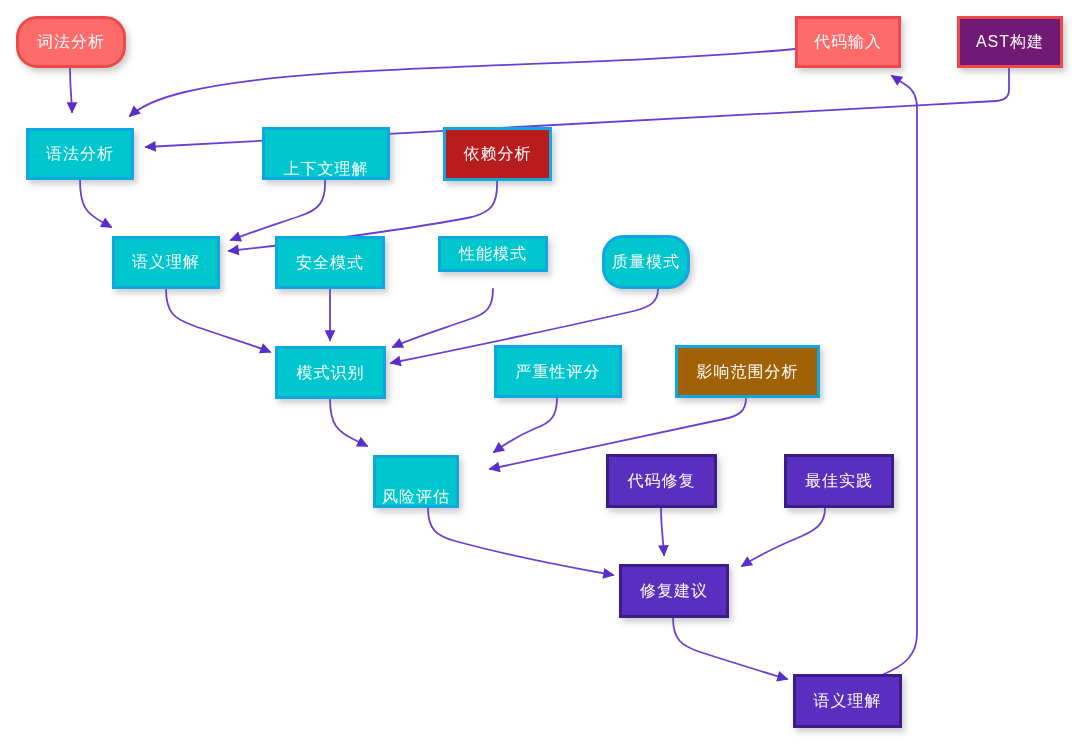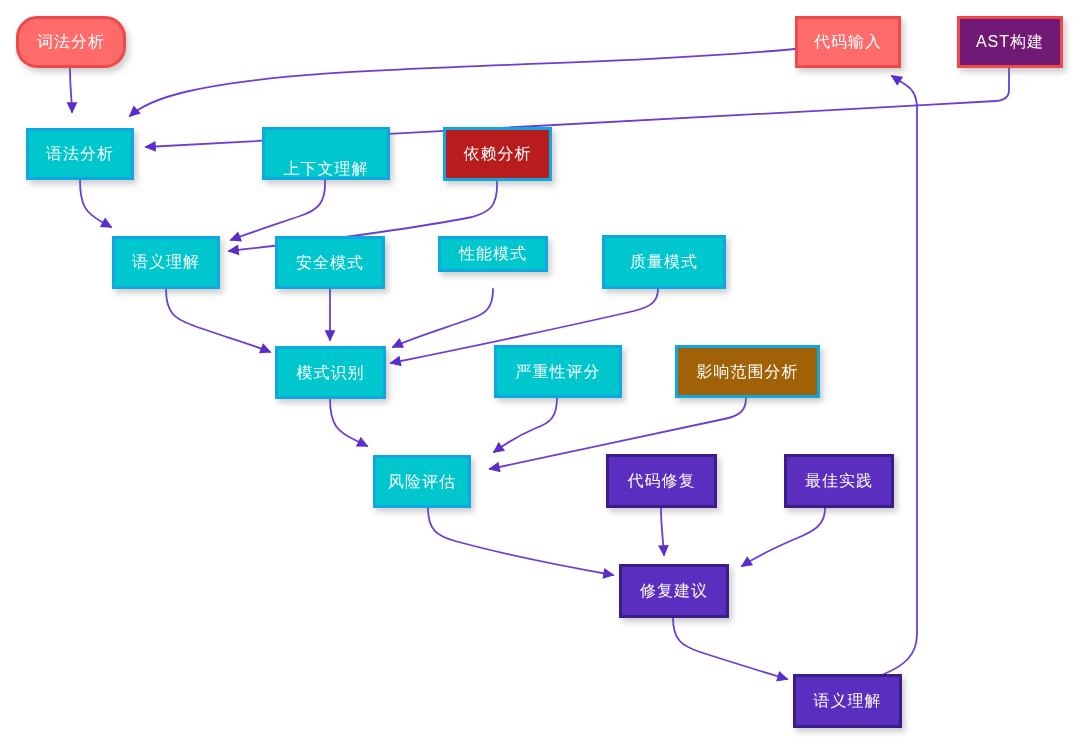--- a/index.html
+++ b/index.html
@@ -97,33 +97,33 @@
       </div>
       <div class="node node-process" style="left: 112px; top: 236px; width: 108px; height: 53px; background: rgb(0, 199, 206); border-color: rgb(15, 167, 224); font-family: Liberation Mono, monospace;">
         <span class="node-label" style="color: rgb(255, 255, 255);">语义理解</span>
       </div>
       <div class="node node-process" style="left: 275px; top: 236px; width: 110px; height: 53px; background: rgb(0, 199, 206); border-color: rgb(15, 167, 224);">
         <span class="node-label" style="color: rgb(255, 255, 255);">安全模式</span>
       </div>
       <div class="node node-process" style="left: 438px; top: 236px; width: 110px; height: 36px; background: rgb(0, 199, 206); border-color: rgb(15, 167, 224);">
         <span class="node-label" style="color: rgb(255, 255, 255);">性能模式</span>
       </div>
-      <div class="node node-process" style="left: 602px; top: 235px; width: 124px; height: 54px; background: rgb(0, 199, 206); border-color: rgb(15, 167, 224);">
+      <div class="node node-process" style="left: 602px; top: 235px; width: 88px; height: 54px; background: rgb(0, 199, 206); border-color: rgb(15, 167, 224); border-radius: 21px;">
         <span class="node-label" style="color: rgb(255, 255, 255);">质量模式</span>
       </div>
       <div class="node node-process" style="left: 275px; top: 346px; width: 111px; height: 53px; background: rgb(0, 199, 206); border-color: rgb(15, 167, 224);">
         <span class="node-label" style="color: rgb(255, 255, 255);">模式识别</span>
       </div>
       <div class="node node-process" style="left: 494px; top: 345px; width: 128px; height: 53px; background: rgb(0, 199, 206); border-color: rgb(15, 167, 224);">
         <span class="node-label" style="color: rgb(255, 255, 255);">严重性评分</span>
       </div>
       <div class="node node-process" style="left: 675px; top: 345px; width: 145px; height: 53px; background: #a16207; border-color: rgb(15, 167, 224);">
         <span class="node-label" style="color: rgb(255, 255, 255);">影响范围分析</span>
       </div>
-      <div class="node node-process" style="left: 373px; top: 455px; width: 98px; height: 53px; background: rgb(0, 199, 206); border-color: rgb(15, 167, 224);">
+      <div class="node node-process" style="left: 373px; top: 455px; width: 86px; height: 53px; background: rgb(0, 199, 206); border-color: rgb(15, 167, 224); align-items: flex-end;">
         <span class="node-label" style="color: rgb(255, 255, 255);">风险评估</span>
       </div>
       <div class="node node-output" style="left: 606px; top: 454px; width: 111px; height: 54px; background: rgb(90, 47, 192); border-color: rgb(58, 29, 134);">
         <span class="node-label" style="color: rgb(255, 255, 255);">代码修复</span>
       </div>
       <div class="node node-output" style="left: 784px; top: 454px; width: 110px; height: 54px; background: rgb(90, 47, 192); border-color: rgb(58, 29, 134);">
         <span class="node-label" style="color: rgb(255, 255, 255);">最佳实践</span>
       </div>
       <div class="node node-output" style="left: 619px; top: 564px; width: 110px; height: 54px; background: rgb(90, 47, 192); border-color: rgb(58, 29, 134);">
         <span class="node-label" style="color: rgb(255, 255, 255);">修复建议</span>

